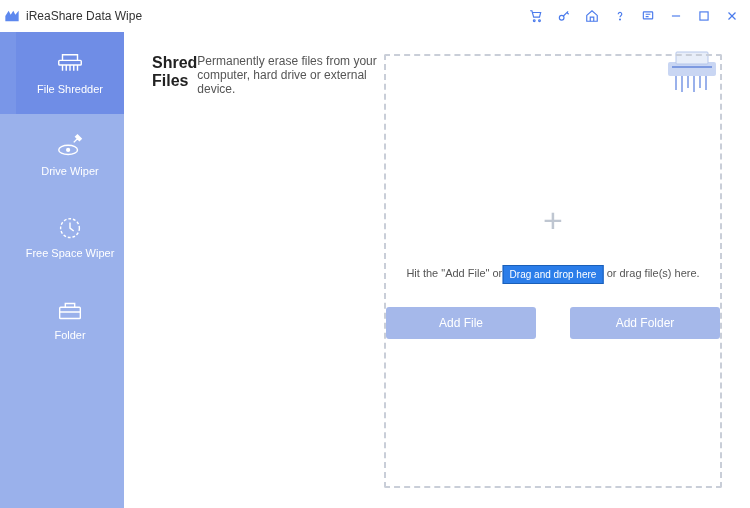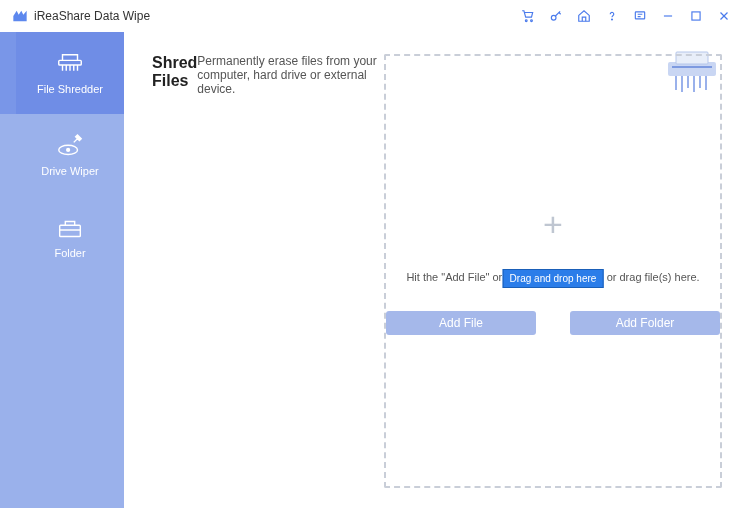--- a/index.html
+++ b/index.html
@@ -1,18 +1,18 @@
 <!DOCTYPE html>
 <html><head>
 <meta charset="utf-8">
 <style>
 * { margin: 0; padding: 0; box-sizing: border-box; font-family: -apple-system, BlinkMacSystemFont, "Segoe UI", Arial, sans-serif; }
 body { width: 750px; height: 508px; background: #fff; display: flex; flex-direction: column; overflow: hidden; }
 
-.titlebar { height: 32px; display: flex; align-items: center; padding: 0 12px; background: #fff; }
+.titlebar { height: 32px; display: flex; align-items: center; padding: 0 4px; background: #fff; }
 .titlebar .logo { width: 16px; height: 16px; margin-right: 6px; color: #4b7bec; }
 .titlebar .title { font-size: 12px; color: #333; font-weight: 400; }
 .titlebar .spacer { flex: 1; }
 .titlebar .win-btn { width: 24px; height: 24px; display: flex; align-items: center; justify-content: center; color: #4b7bec; cursor: pointer; margin: 0 2px; }
 .titlebar .win-btn svg { width: 14px; height: 14px; }
 
 .main { flex: 1; display: flex; }
 
 .sidebar { width: 124px; background: linear-gradient(#7996e8 0, #7996e8 82px, #9ab1eb 82px, #9ab1eb 100%); display: flex; flex-direction: column; }
 .sidebar-item { height: 82px; display: flex; flex-direction: column; align-items: center; justify-content: center; color: #fff; cursor: pointer; gap: 6px; margin-left: 16px; }
@@ -23,21 +23,21 @@
 .content { flex: 1; padding: 22px 28px 20px 28px; position: relative; display: flex; flex-direction: row; }
 .content h1 { font-size: 16px; font-weight: 600; color: #222; margin-bottom: 8px; }
 .content .subtitle { font-size: 12px; color: #555; margin-bottom: 12px; }
 .shredder-illust { position: absolute; top: 18px; right: 28px; width: 60px; height: 48px; }
 
 .drop-zone { flex: 1; border: 2px dashed #c9ced8; border-radius: 2px; display: flex; flex-direction: column; align-items: center; justify-content: center; position: relative; }
 .drop-zone .plus { font-size: 34px; color: #bfc6d1; font-weight: 200; line-height: 1; margin-bottom: 30px; }
 .drop-zone .hint { font-size: 11px; color: #555; margin-bottom: 28px; position: relative; }
 .tooltip { position: absolute; top: -2px; left: 50%; transform: translateX(-50%); background: #2b7de9; color: #fff; font-size: 10px; padding: 3px 6px; border: 1px solid #1a5fb8; white-space: nowrap; z-index: 5; }
 .btn-row { display: flex; gap: 34px; }
-.btn { width: 150px; height: 24px; background: #a5b8ea; color: #fff; border: none; border-radius: 3px; font-size: 12px; font-weight: 500; cursor: pointer; }
+.btn { width: 150px; height: 32px; background: #a5b8ea; color: #fff; border: none; border-radius: 3px; font-size: 12px; font-weight: 500; cursor: pointer; }
 </style>
 </head>
 <body>
 
 <div class="titlebar">
   <span class="logo">
     <svg viewBox="0 0 24 24" fill="currentColor">
         <path d="M2 12 L7 4 L10 10 L14 4 L17 10 L22 4 L22 20 L2 20 Z" opacity="0.9"></path>
       </svg>
   </span>
@@ -111,20 +111,29 @@
             <ellipse cx="14" cy="18" rx="10" ry="5"></ellipse>
             <circle cx="14" cy="18" r="1.5" fill="#fff"></circle>
             <path d="M20 10l6-6M24 2l4 4-2 2-4-4z" fill="#fff"></path>
           </svg>
       </span>
       <span class="label">Drive Wiper</span>
     </div>
     <div class="sidebar-item">
       <span class="icon">
         <svg viewBox="0 0 32 28" fill="none" stroke="#fff" stroke-width="1.5">
+            <circle cx="16" cy="14" r="10" stroke-dasharray="3 2"></circle>
+            <path d="M16 8v6l4 3"></path>
+          </svg>
+      </span>
+      <span class="label">Free Space Wiper</span>
+    </div>
+    <div class="sidebar-item">
+      <span class="icon">
+        <svg viewBox="0 0 32 28" fill="none" stroke="#fff" stroke-width="1.5">
             <rect x="5" y="11" width="22" height="12" rx="1"></rect>
             <path d="M5 16h22M11 11V7h10v4"></path>
           </svg>
       </span>
       <span class="label">Folder</span>
     </div>
   </div>
 
   <div class="content">
     <div class="shredder-illust">

